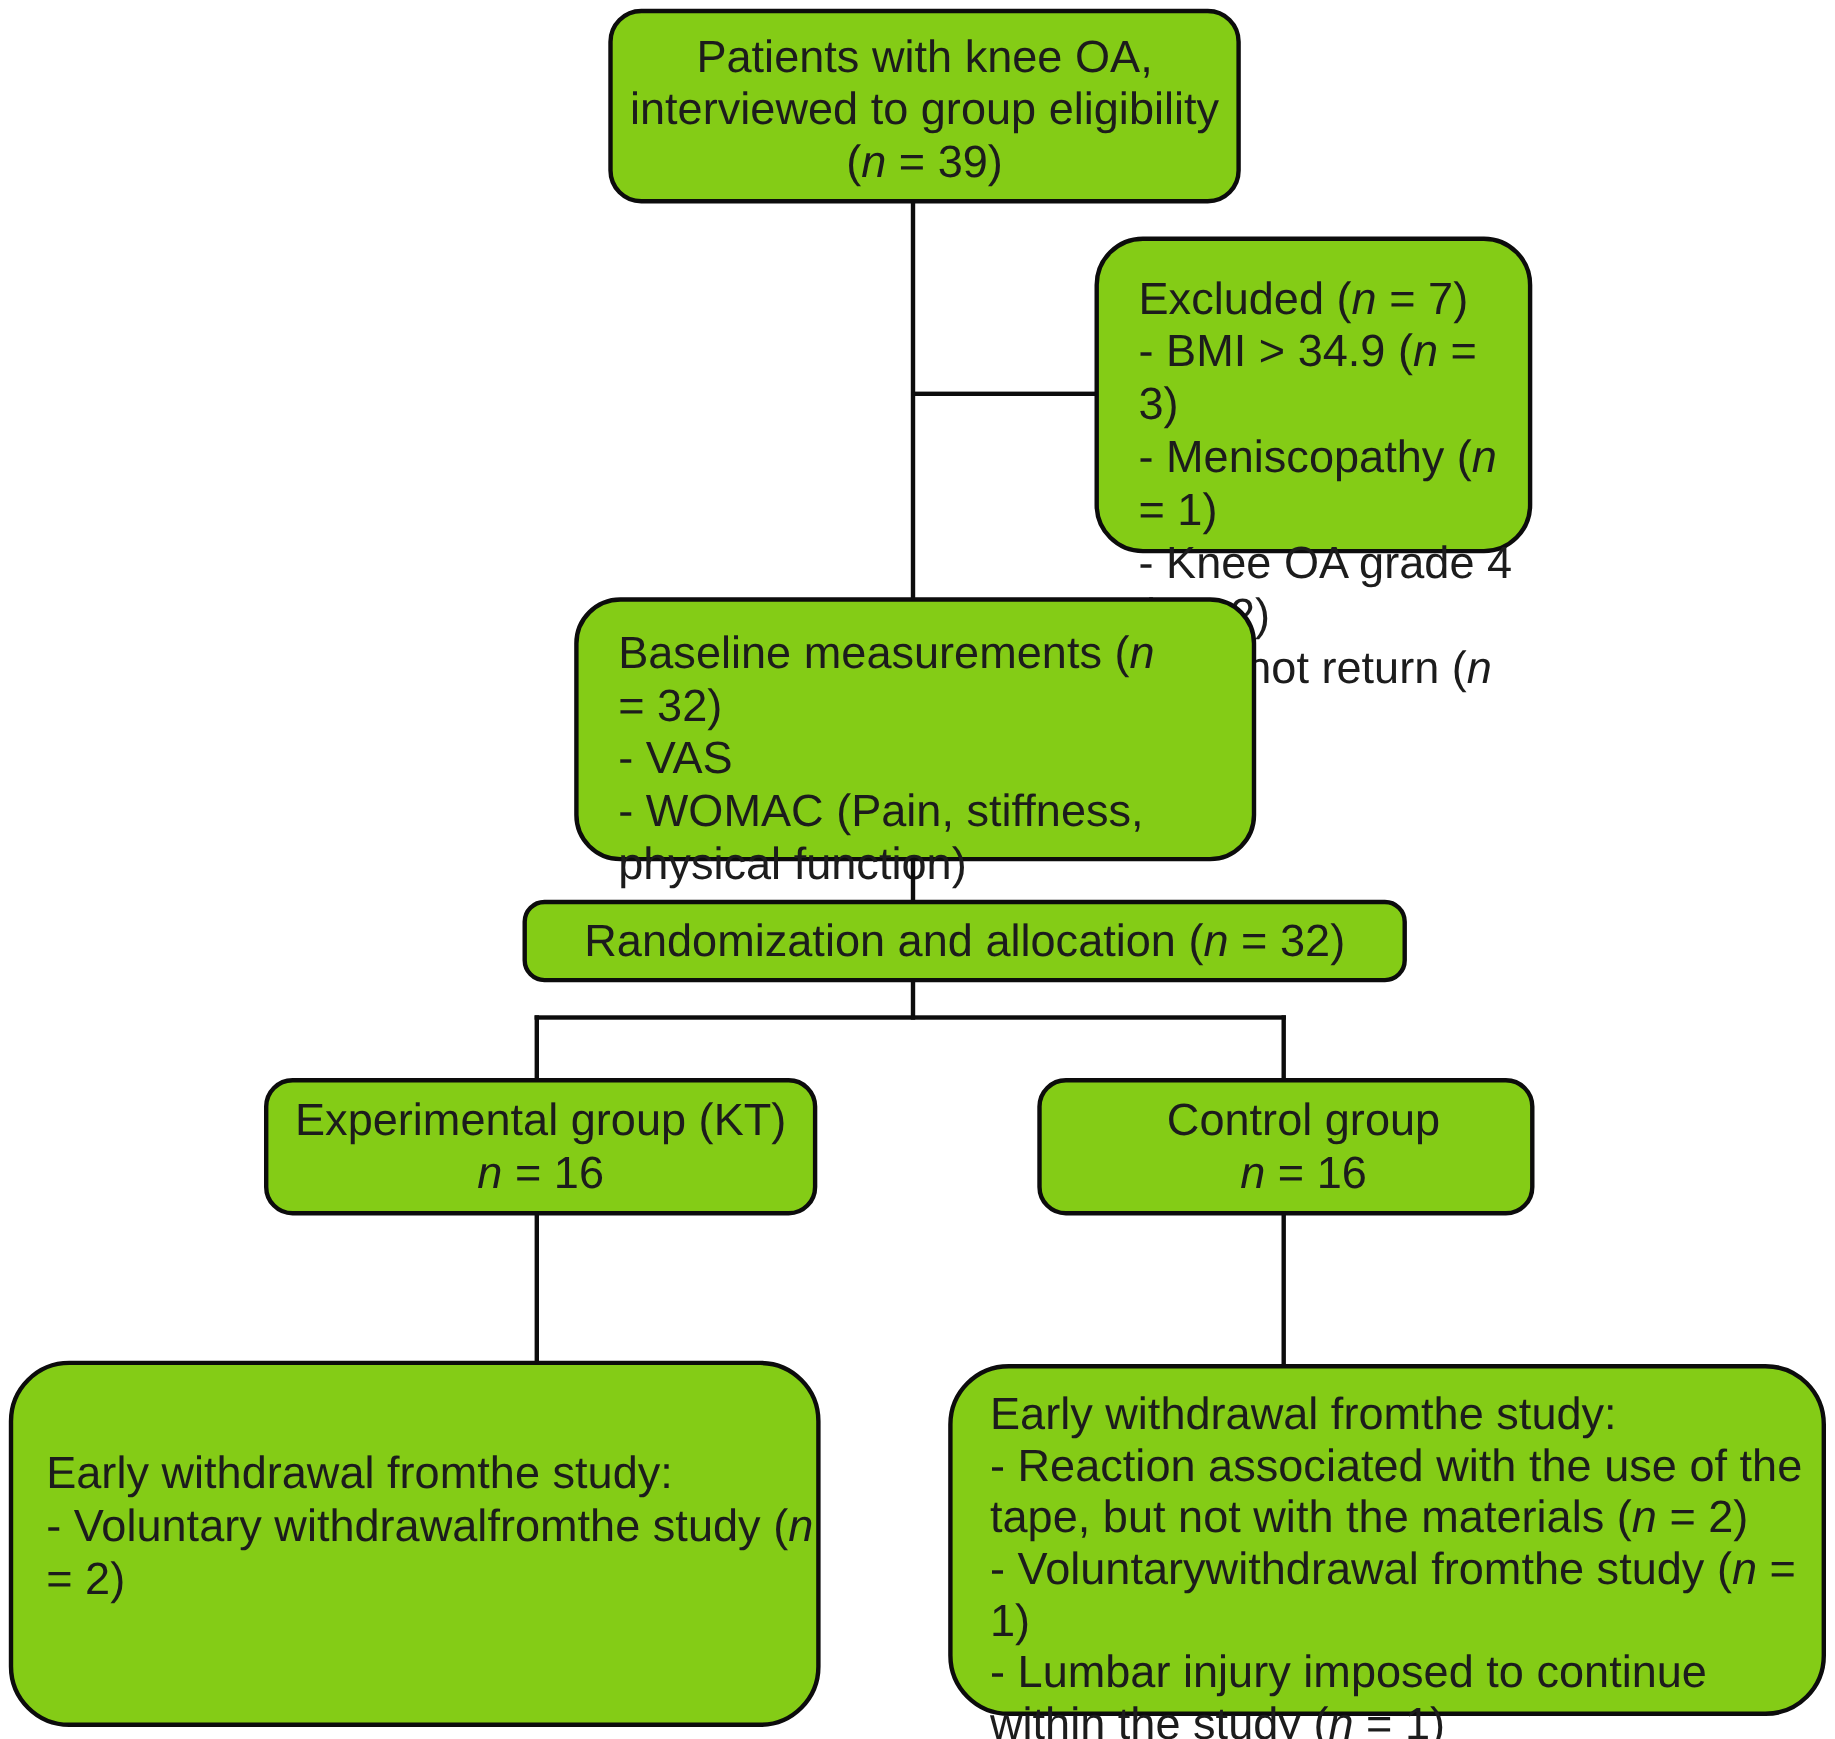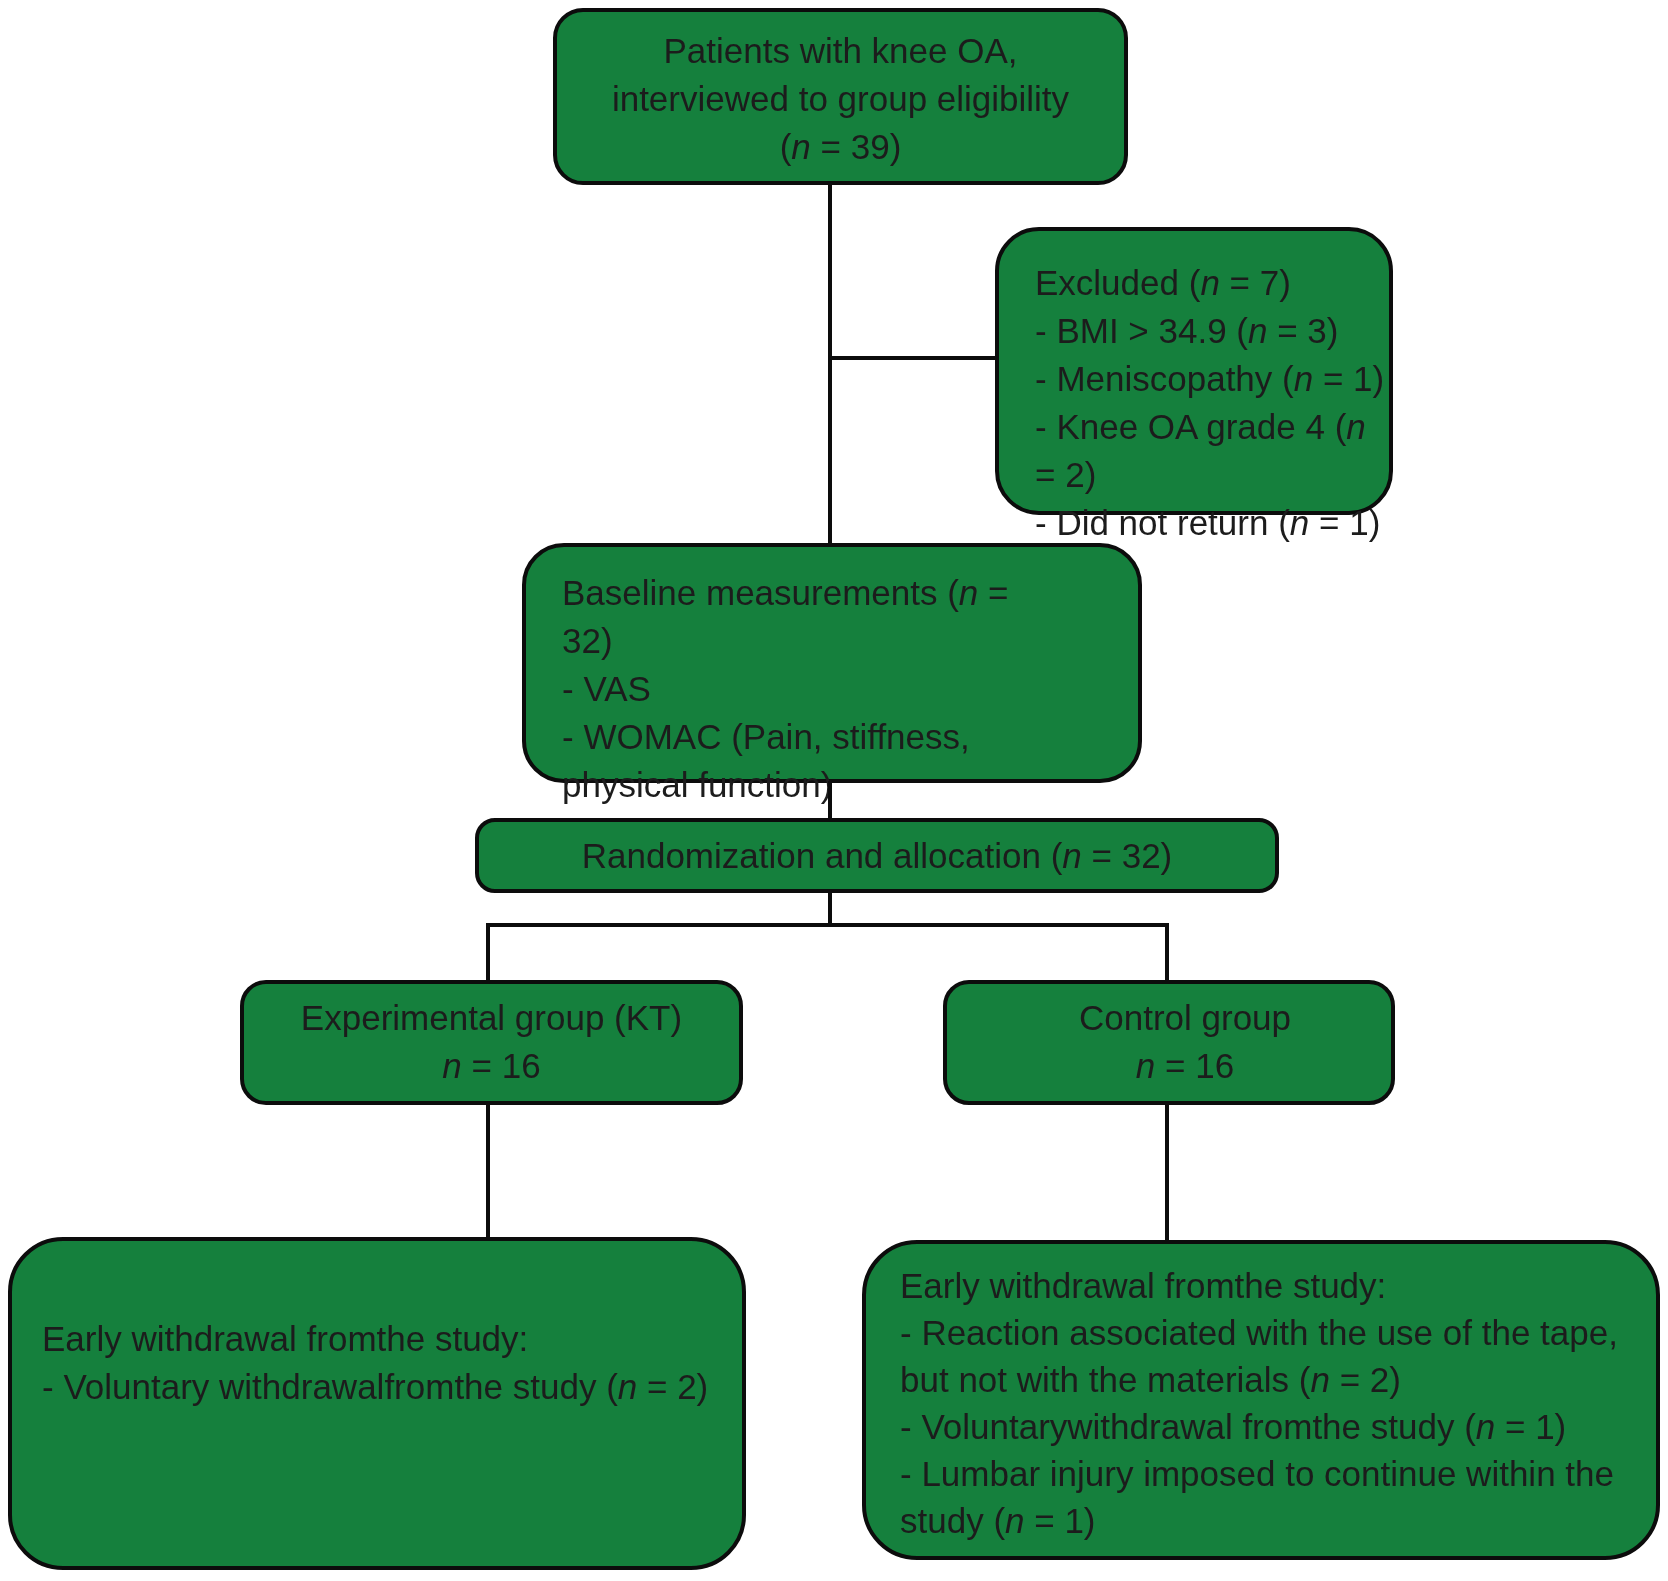--- a/index.html
+++ b/index.html
@@ -11,38 +11,38 @@
     position: relative;
     width: 1668px;
     height: 1581px;
     background: #ffffff;
     font-family: "Liberation Sans", "DejaVu Sans", sans-serif;
     color: #1c1c1c;
   }
   .box {
     position: absolute;
     box-sizing: border-box;
-    background: #15803d;
+    background: #84cc16;
     border: 4px solid #0c0c0c;
-    font-size: 35px;
+    font-size: 41px;
     line-height: 48px;
     color: #1c1c1c;
   }
   .box .tline i { font-style: italic; }
   .centered { text-align: center; }
   .leftalign { text-align: left; }
 
   
   #box-eligibility {
     left: 553px; top: 8px; width: 575px; height: 177px;
     border-radius: 30px; padding-top: 15px;
   }
   #box-excluded {
     left: 995px; top: 215px; width: 398px; height: 288px;
-    border-radius: 44px; padding: 28px 4px 0 36px; margin-top: 12px;
+    border-radius: 44px; padding: 28px 4px 0 36px;
   }
   #box-baseline {
     left: 522px; top: 543px; width: 620px; height: 240px;
     border-radius: 42px; padding: 22px 85px 0 36px;
   }
   #box-randomization {
     left: 475px; top: 818px; width: 804px; height: 75px;
     border-radius: 20px;
   }
   #box-randomization .tline { line-height: 67px; }

